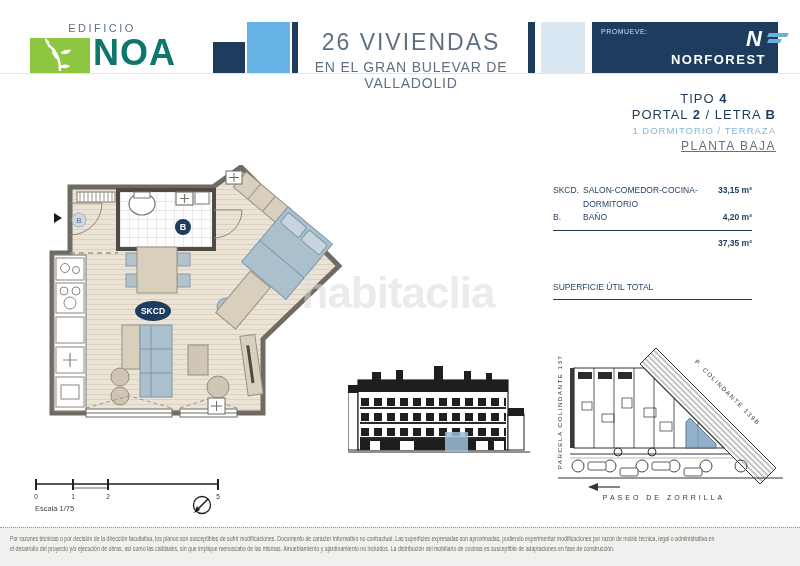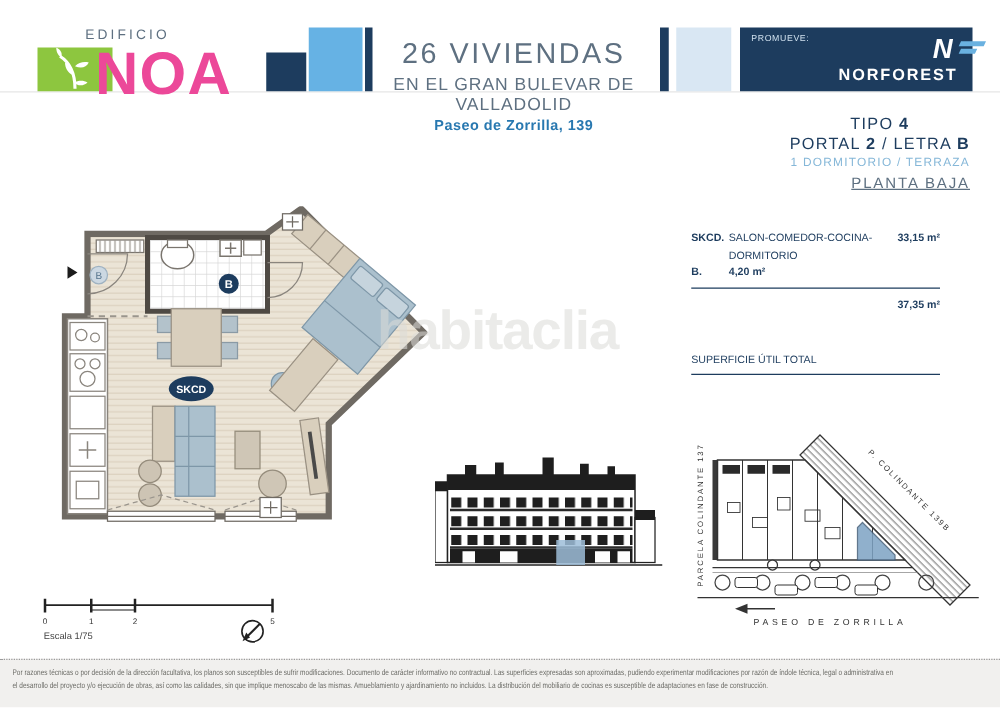--- a/index.html
+++ b/index.html
@@ -5,21 +5,21 @@
   html,body{margin:0;padding:0;background:#ffffff;}
   body{width:800px;height:566px;position:relative;overflow:hidden;
        font-family:"Liberation Sans", sans-serif;color:#1d3c5e;}
   .abs{position:absolute;}
 
   
   .hdr-rule{top:73px;left:0;width:800px;height:1px;background:#e6e6e6;}
   .logo-green{left:30px;top:38px;width:60px;height:35px;background:#8dc63f;}
   .logo-edificio{left:64px;top:22px;width:76px;text-align:center;font-size:11px;
       letter-spacing:2.5px;color:#5e7081;}
-  .logo-noa{left:76px;top:32px;font-size:48px;font-weight:bold;color:#ec4899;letter-spacing:1px;}
+  .logo-noa{left:93px;top:32px;font-size:36px;font-weight:bold;color:#0f766e;letter-spacing:1px;}
   .sq-navy{left:213px;top:42px;width:32px;height:31px;background:#1d3c5e;}
   .sq-blue{left:247px;top:22px;width:43px;height:51px;background:#66b2e4;}
   .bar-navy-1{left:292px;top:22px;width:6px;height:51px;background:#1d3c5e;}
   .bar-navy-2{left:528px;top:22px;width:7px;height:51px;background:#1d3c5e;}
   .sq-pale{left:541px;top:22px;width:44px;height:51px;background:#d9e7f3;}
 
   .proj{left:305px;top:29px;width:212px;text-align:center;}
   .proj-title{font-size:23px;letter-spacing:2px;color:#5e7081;}
   .proj-sub{font-size:14px;letter-spacing:.8px;color:#5e7081;margin-top:3px;}
   .proj-addr{font-size:11.5px;font-weight:bold;color:#2878b0;margin-top:4px;letter-spacing:.4px;}
@@ -37,29 +37,29 @@
   .unit{right:24px;top:90px;text-align:right;color:#1d3c5e;}
   .unit .l1{font-size:13px;letter-spacing:1px;line-height:17px;text-align:center;}
   .unit .l2{font-size:13px;letter-spacing:1px;line-height:16px;}
   .unit .l3{font-size:9.5px;letter-spacing:1px;color:#85b7d8;line-height:15px;}
   .unit .l4{font-size:12px;letter-spacing:1.5px;color:#5e7081;line-height:16px;text-decoration:underline;}
   .b{font-weight:bold;}
 
   
   .areas{left:553px;top:184px;width:199px;font-size:8.5px;color:#1d3c5e;}
   .arow{display:flex;line-height:13.5px;}
-  .acode{width:30px;font-weight:bold;}
+  .acode{width:30px;font-weight:normal;}
   .aname{flex:1;}
   .aval{font-weight:bold;text-align:right;}
   .aline{border-top:1px solid #1d3c5e;margin:5px 0 6px 0;}
   .atotal{display:flex;line-height:13px;}
   .atotal .aname{font-weight:normal;margin-top:44px;}
 
   
-  .watermark{left:238px;top:240px;width:320px;text-align:center;font-size:44px;font-weight:bold;
+  .watermark{left:238px;top:268px;width:320px;text-align:center;font-size:44px;font-weight:bold;
       color:#dcdcd8;opacity:.55;letter-spacing:-1px;z-index:5;pointer-events:none;}
 
   
   .footer{left:0;top:527px;width:800px;height:39px;background:#f1f0ee;
       border-top:1px dotted #9a9a9a;box-sizing:border-box;padding:6px 0 0 10px;}
   .fline{white-space:nowrap;transform:scaleX(.8);transform-origin:0 50%;
       font-size:6.5px;color:#6b6b66;line-height:10px;}
 
   svg text{font-family:"Liberation Sans", sans-serif;}
 </style>
@@ -79,21 +79,20 @@
 </div>
 <div class="abs logo-edificio">EDIFICIO</div>
 <div class="abs logo-noa">NOA</div>
 <div class="abs sq-navy"></div>
 <div class="abs sq-blue"></div>
 <div class="abs bar-navy-1"></div>
 
 <div class="abs proj">
   <div class="proj-title">26 VIVIENDAS</div>
   <div class="proj-sub">EN EL GRAN BULEVAR DE VALLADOLID</div>
-  <div class="proj-addr">Paseo de Zorrilla, 139</div>
 </div>
 
 <div class="abs bar-navy-2"></div>
 <div class="abs sq-pale"></div>
 
 <div class="abs promo-box">
   <div class="promo-label">PROMUEVE:</div>
   <div class="nf">
     <span class="nf-n">N</span>
     <span class="nf-bar1"></span>
@@ -110,20 +109,21 @@
 </div>
 
 <div class="abs areas">
   <div class="arow">
     <span class="acode">SKCD.</span>
     <span class="aname">SALON-COMEDOR-COCINA-DORMITORIO</span>
     <span class="aval">33,15 m²</span>
   </div>
   <div class="arow">
     <span class="acode">B.</span>
+    <span class="aname">BAÑO</span>
     <span class="aval">4,20 m²</span>
   </div>
   <div class="aline"></div>
   <div class="atotal">
     <span class="aname">SUPERFICIE ÚTIL TOTAL</span>
     <span class="aval">37,35 m²</span>
   </div>
   <div class="aline"></div>
 </div>
 

